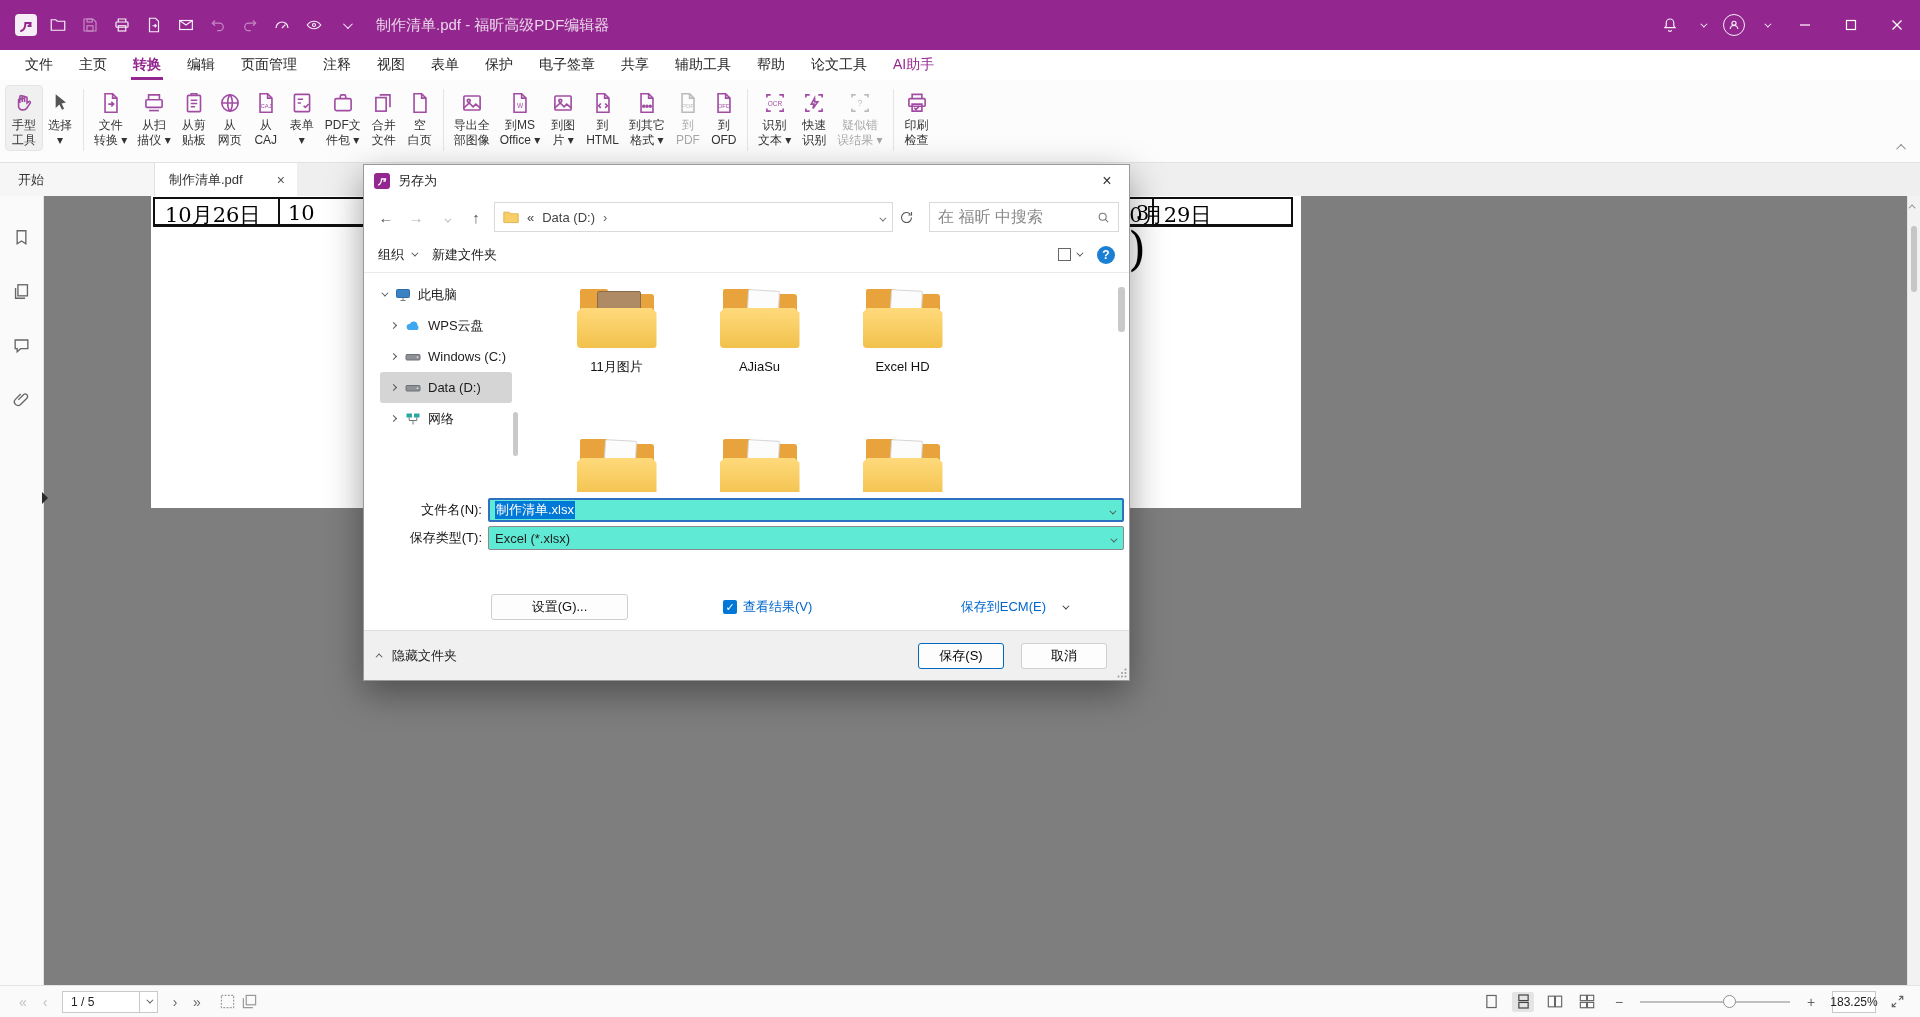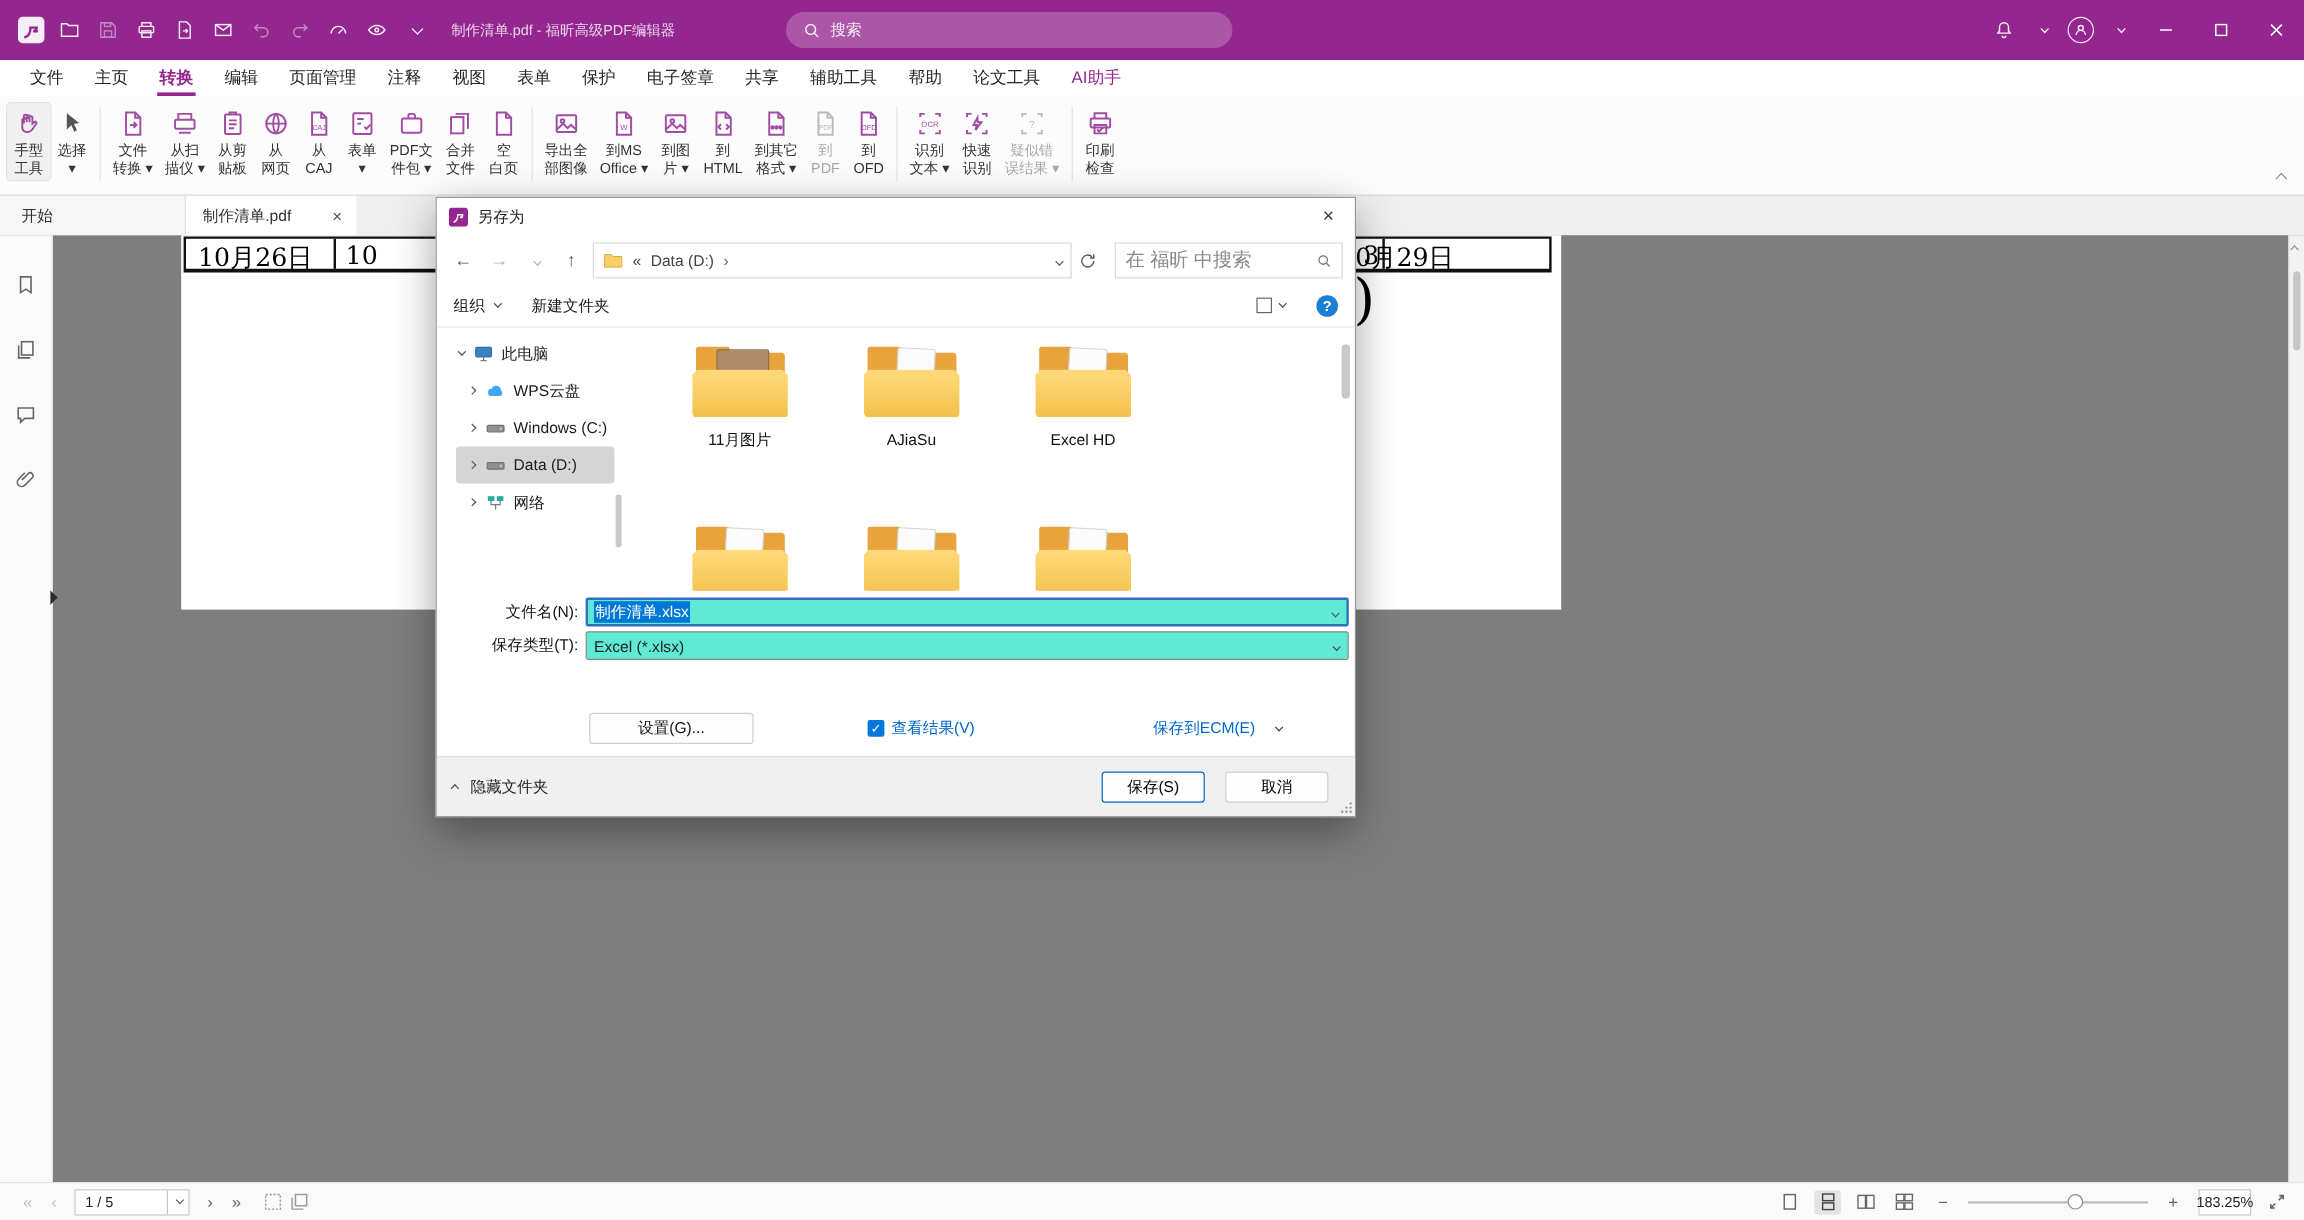--- a/index.html
+++ b/index.html
@@ -3,21 +3,21 @@
 <meta charset="utf-8">
 <style>
   *{margin:0;padding:0;box-sizing:border-box}
   html,body{width:1920px;height:1017px;overflow:hidden}
   body{position:relative;font-family:"Liberation Sans",sans-serif;background:#7E7E7E;font-size:13px;color:#222}
 
   
   .titlebar{position:absolute;top:0;left:0;right:0;height:50px;background:#94278F;display:flex;align-items:center;padding-left:10px;color:#fff;z-index:5}
   .tb-ic{width:32px;height:30px;display:flex;align-items:center;justify-content:center;color:#fff;opacity:.92}
   .tb-ic.dim{opacity:.45}
-  .tb-title{margin-left:14px;font-size:12px;color:rgba(255,255,255,.8);white-space:nowrap}
+  .tb-title{margin-left:14px;font-size:15px;color:rgba(255,255,255,.8);white-space:nowrap}
   .tb-search{position:absolute;left:655px;top:10px;width:372px;height:30px;border-radius:15px;background:rgba(255,255,255,.22);display:flex;align-items:center;gap:8px;padding:0 14px;color:rgba(255,255,255,.9);font-size:13px}
   .tb-right{margin-left:auto;display:flex;align-items:center;height:100%}
   .winbtn{width:46px;height:100%;display:flex;align-items:center;justify-content:center;color:#fff}
   .chev{display:inline-block;width:7px;height:7px;border-right:1.4px solid currentColor;border-bottom:1.4px solid currentColor}
   .chev.down{transform:rotate(45deg) translateY(-2px)}
   .chev.right{transform:rotate(-45deg)}
   .chev.up{transform:rotate(-135deg) translateY(-2px)}
   .chev.sm{width:5px;height:5px}
   .avatar{width:22px;height:22px;border-radius:50%;border:1.6px solid #fff;display:flex;align-items:center;justify-content:center}
 
@@ -61,21 +61,21 @@
 
   
   .dlg{position:absolute;left:363px;top:164px;width:767px;height:517px;background:#fff;border:1px solid #999;box-shadow:0 12px 34px rgba(0,0,0,.38);z-index:20;display:flex;flex-direction:column;font-size:13px}
   .dlg-title{height:32px;display:flex;align-items:center;gap:8px;padding-left:10px}
   .dlg-close{margin-left:auto;width:44px;height:100%;display:flex;align-items:center;justify-content:center;font-size:16px;color:#333}
   .dlg-nav{height:40px;display:flex;align-items:center;gap:6px;padding:0 10px;color:#444}
   .navbtn{min-width:24px;text-align:center;font-size:15px;color:#555}
   .navbtn.dim{color:#b5b5b5}
   .addr{flex:1;height:30px;border:1px solid #D9D9D9;display:flex;align-items:center;gap:8px;padding:0 8px;background:#fff}
   .searchbox{width:190px;height:30px;border:1px solid #D9D9D9;display:flex;align-items:center;padding:0 8px;color:#8a8a8a;font-size:16px;background:#fff}
-  .dlg-toolbar{height:36px;display:flex;align-items:center;gap:27px;padding:0 14px;border-bottom:1px solid #EBEBEB;color:#1a1a1a}
+  .dlg-toolbar{height:36px;display:flex;align-items:center;gap:16px;padding:0 14px;border-bottom:1px solid #EBEBEB;color:#1a1a1a}
   .ttl-item{display:flex;align-items:center;gap:7px}
   .help{width:18px;height:18px;border-radius:50%;background:#1B7FD4;color:#fff;font-size:12px;display:flex;align-items:center;justify-content:center;font-weight:bold}
   .viewbtn{display:flex;align-items:center;gap:5px;color:#555}
   .viewrect{width:13px;height:13px;border:1.4px solid #666}
   .dlg-body{flex:0 0 219px;display:flex;min-height:0}
   .tree{width:148px;padding:6px 0 0 6px}
   .titem{height:31px;display:flex;align-items:center;gap:7px;padding-left:8px;border-radius:3px;color:#1c1c1c;white-space:nowrap}
   .titem.child{margin-left:10px}
   .titem.selected{background:#D5D5D5}
   .titem .exp{width:10px;display:flex;justify-content:center;color:#555}
@@ -196,29 +196,20 @@
       <svg width="18" height="18" viewBox="0 0 24 24" fill="none" stroke="currentColor" stroke-width="1.6">
         <path d="M3 12s3.5-5 9-5 9 5 9 5-3.5 5-9 5-9-5-9-5z"></path>
         <circle cx="12" cy="12" r="2"></circle>
       </svg>
     </span>
   <span class="tb-ic">
       <span class="chev down"></span>
     </span>
   <span class="tb-title">制作清单.pdf - 福昕高级PDF编辑器</span>
 
-  <div class="tb-search">
-    <span>
-        <svg width="15" height="15" viewBox="0 0 24 24" fill="none" stroke="currentColor" stroke-width="2">
-          <circle cx="10.5" cy="10.5" r="6.5"></circle>
-          <path d="m15.5 15.5 5 5"></path>
-        </svg>
-      </span>
-    <span>搜索</span>
-  </div>
 
   <div class="tb-right">
     <span class="tb-ic">
         <svg width="18" height="18" viewBox="0 0 24 24" fill="none" stroke="currentColor" stroke-width="1.6">
           <path d="M12 4a5 5 0 0 1 5 5v4l1.8 2.5H5.2L7 13V9a5 5 0 0 1 5-5z"></path>
           <path d="M10 18.5a2 2 0 0 0 4 0"></path>
         </svg>
       </span>
     <span class="tb-ic">
         <span class="chev down sm"></span>

